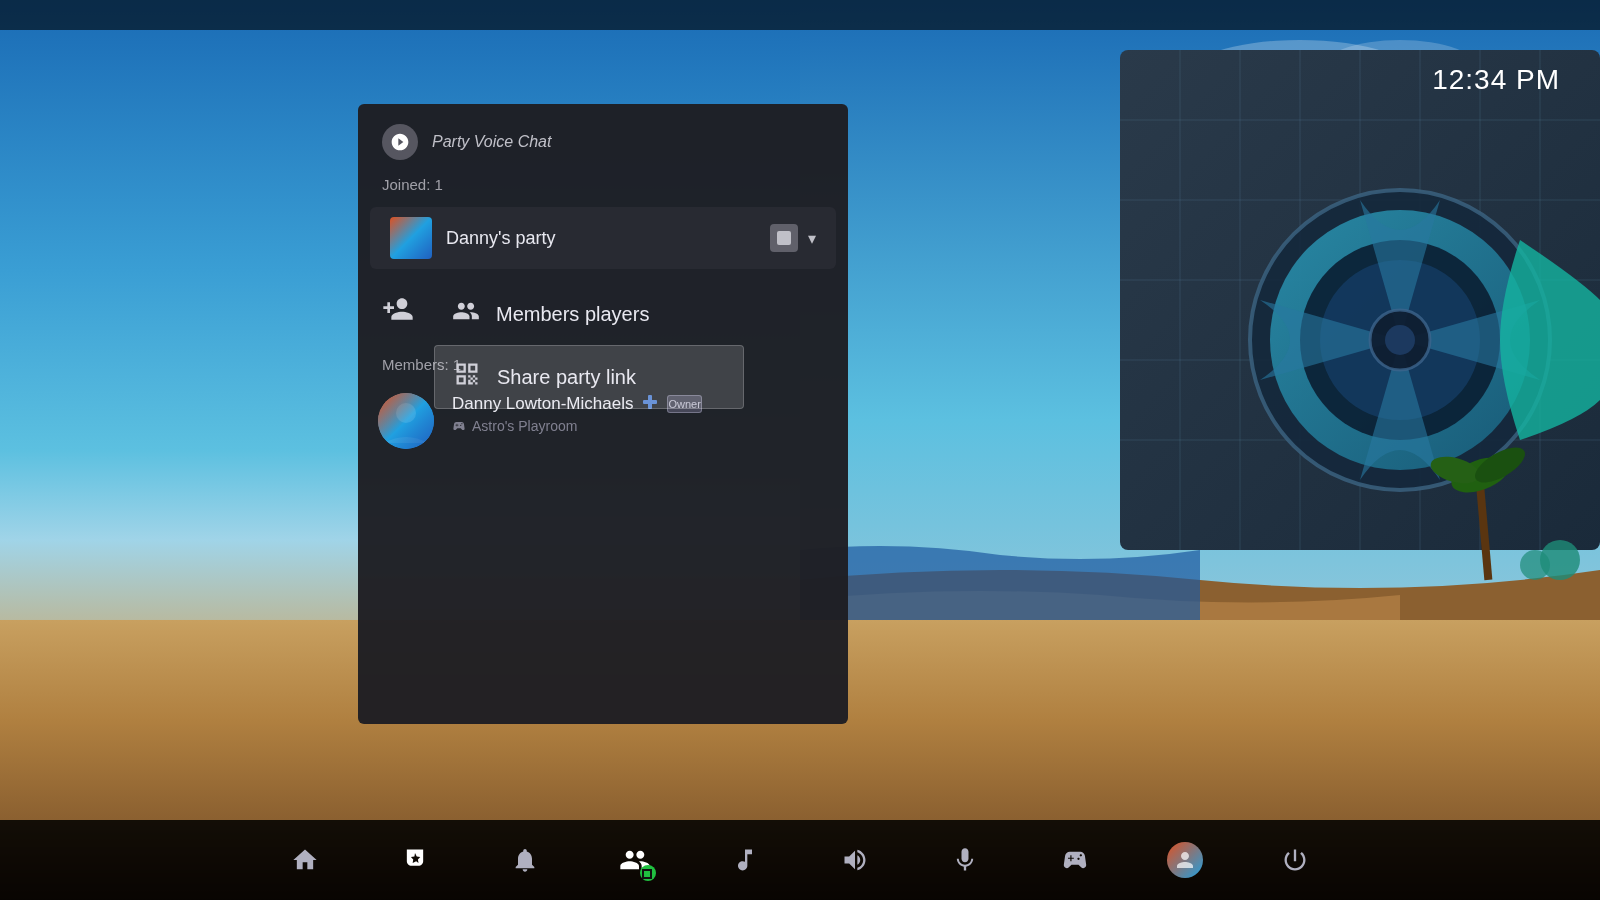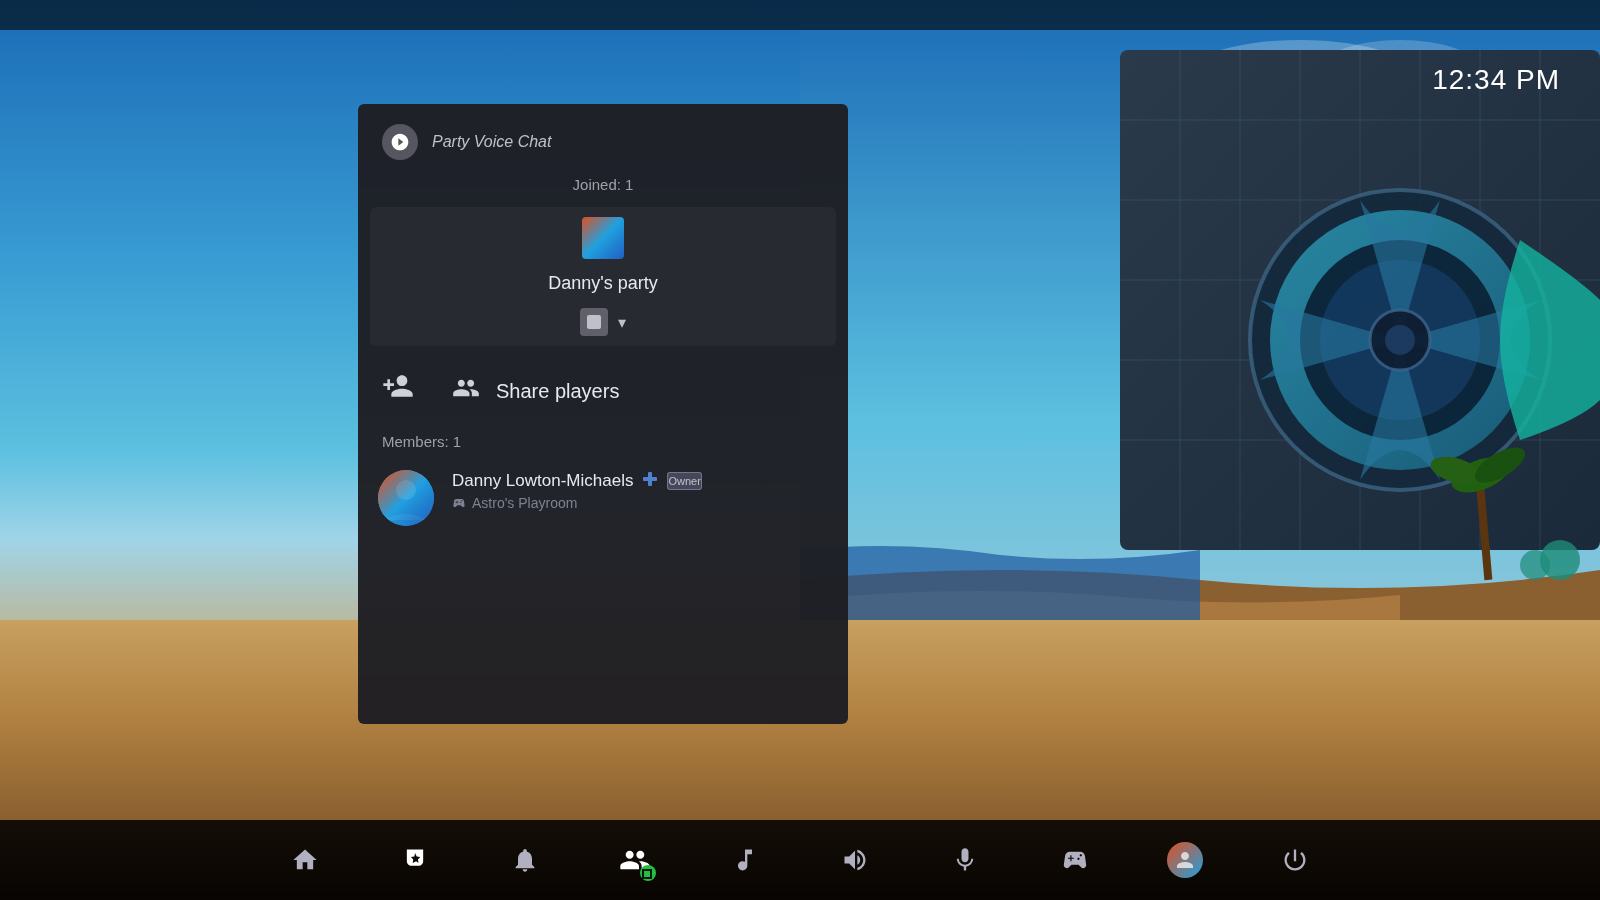--- a/index.html
+++ b/index.html
@@ -108,33 +108,31 @@
       color: #c0c0c8;
       font-size: 16px;
       font-style: italic;
       font-weight: 400;
     }
 
     .joined-label {
       color: #a0a0a8;
       font-size: 15px;
       padding: 0 24px 14px;
-      text-align: center;
     }
 
     
     .party-row {
       display: flex;
       align-items: center;
       padding: 10px 20px;
       margin: 0 12px;
       background: rgba(50,50,60,0.5);
       border-radius: 6px;
       gap: 14px;
-      flex-direction: column;
     }
 
     .party-avatar {
       width: 42px;
       height: 42px;
       border-radius: 4px;
       background: linear-gradient(135deg, #e05020, #20a0e0, #2060c0);
       flex-shrink: 0;
     }
 
@@ -481,23 +479,31 @@
     </div>
 
     <div class="dropdown-menu">
 
       <div class="menu-item">
         <div class="menu-item-icon">
           <svg width="28" height="28" viewBox="0 0 24 24" fill="#d0d0d8">
             <path d="M16 11c1.66 0 2.99-1.34 2.99-3S17.66 5 16 5c-1.66 0-3 1.34-3 3s1.34 3 3 3zm-8 0c1.66 0 2.99-1.34 2.99-3S9.66 5 8 5C6.34 5 5 6.34 5 8s1.34 3 3 3zm0 2c-2.33 0-7 1.17-7 3.5V19h14v-2.5c0-2.33-4.67-3.5-7-3.5zm8 0c-.29 0-.62.02-.97.05 1.16.84 1.97 1.97 1.97 3.45V19h6v-2.5c0-2.33-4.67-3.5-7-3.5z"></path>
           </svg>
         </div>
-        <span class="menu-item-label">Share players</span>
+        <span class="menu-item-label">Members players</span>
       </div>
 
+      <div class="menu-item active">
+        <div class="menu-item-icon">
+          <svg width="28" height="28" viewBox="0 0 24 24" fill="#d0d0d8">
+            <path d="M3 11h8V3H3v8zm2-6h4v4H5V5zM3 21h8v-8H3v8zm2-6h4v4H5v-4zM13 3v8h8V3h-8zm6 6h-4V5h4v4zM13 13h2v2h-2zM15 15h2v2h-2zM13 17h2v2h-2zM17 13h2v2h-2zM19 15h2v2h-2zM17 17h2v2h-2zM19 19h2v2h-2zM15 19h2v2h-2zM13 19h2v2h-2z"></path>
+          </svg>
+        </div>
+        <span class="menu-item-label">Share party link</span>
+      </div>
     </div>
   </div>
 
   <div class="members-label">
     <span>Members: 1</span>
   </div>
 
   <div class="member-row">
     <div class="member-avatar">
       <svg width="56" height="56" viewBox="0 0 56 56" style="position:absolute;inset:0;">

